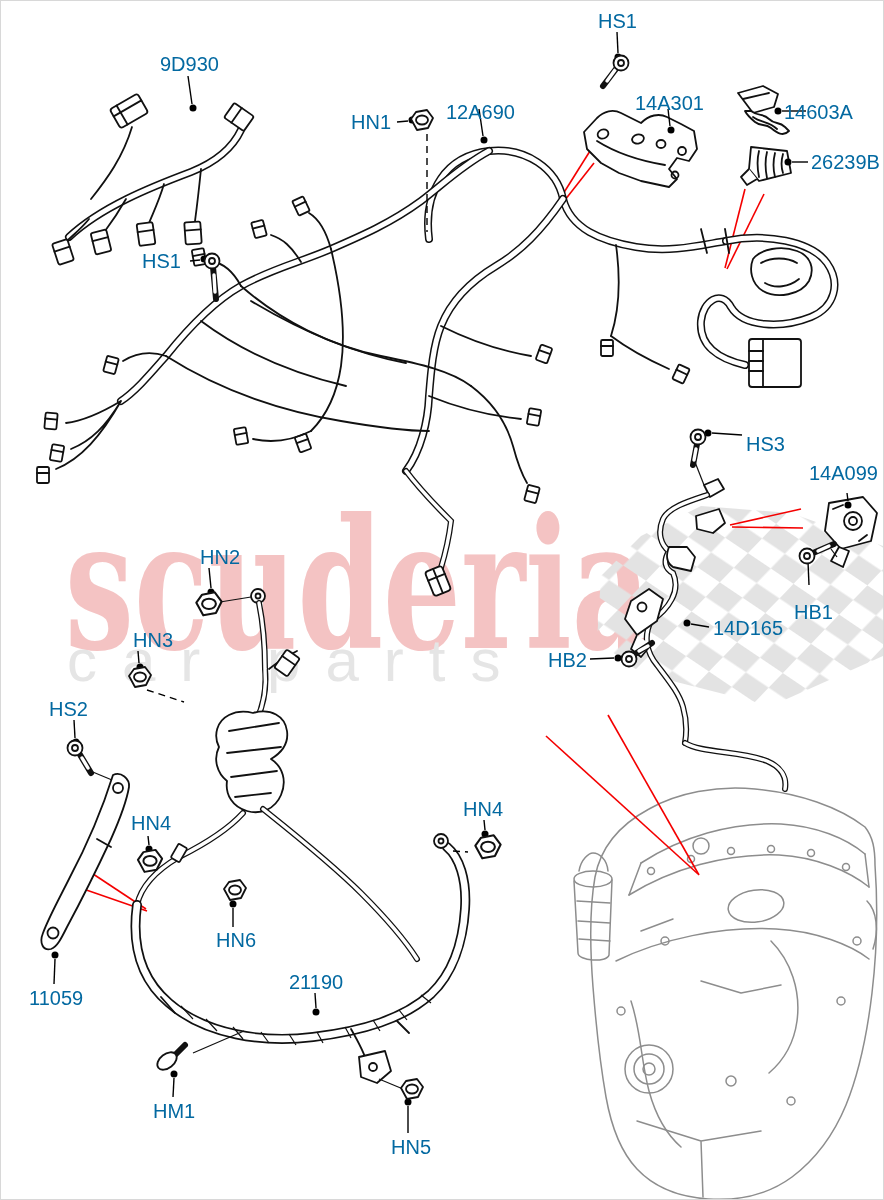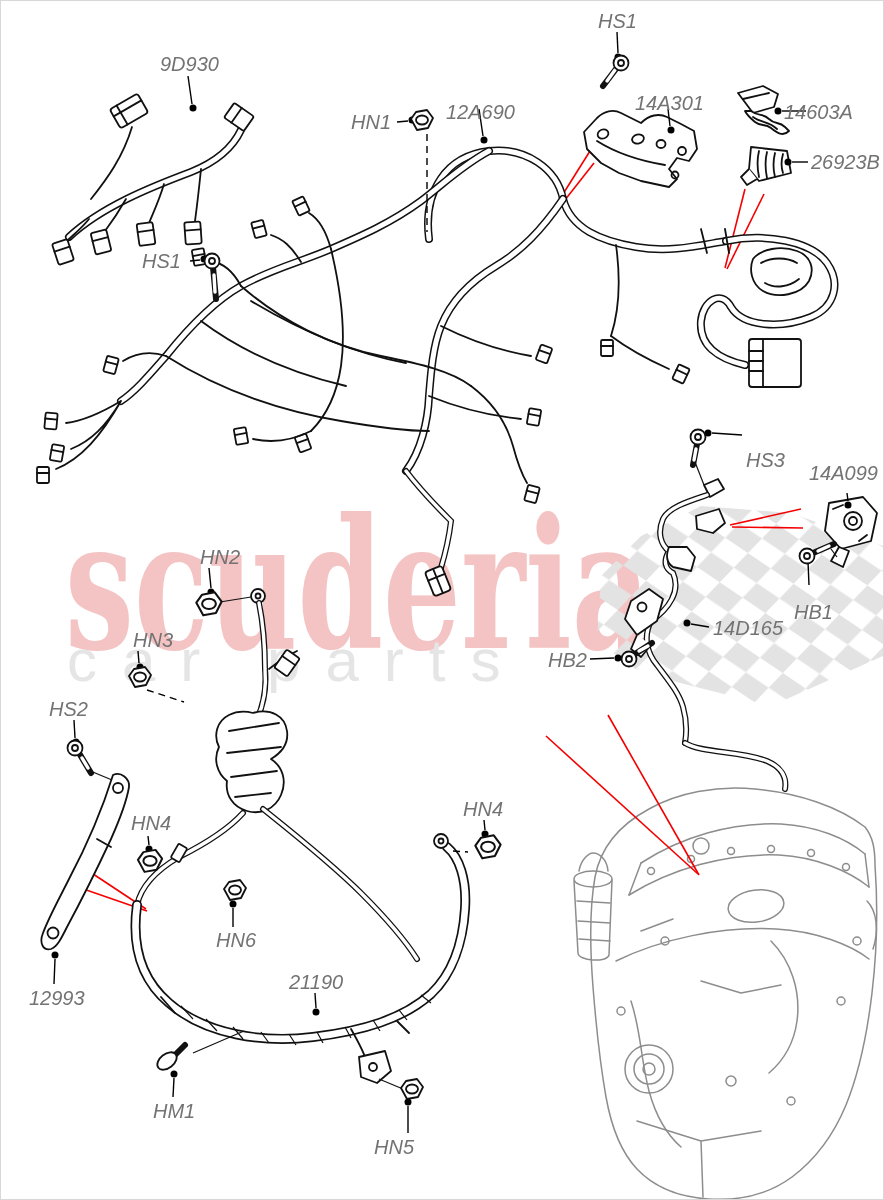--- a/index.html
+++ b/index.html
@@ -33,22 +33,22 @@
   .i7{stroke:#fff;stroke-width:6.6;fill:none;stroke-linecap:round}
   .ld{stroke:#000;stroke-width:1.4;fill:none}
   .ldd{stroke:#000;stroke-width:1.4;fill:none;stroke-dasharray:7 5}
   .thin{stroke:#111;stroke-width:1.2;fill:none}
   .rd{stroke:#f40000;stroke-width:1.6;fill:none}
   .dot{fill:#000;stroke:none}
   .eng{stroke:#8d8d8d;stroke-width:1.5;fill:none;stroke-linecap:round;stroke-linejoin:round}
   
   .labels{position:absolute;left:0;top:0;width:100%;height:100%;z-index:2;pointer-events:none}
   .plabel{
-    position:absolute;font-size:20px;line-height:22px;color:#737373;
-    white-space:nowrap;pointer-events:auto;cursor:pointer;font-style:italic;
+    position:absolute;font-size:20px;line-height:22px;color:#0369a1;
+    white-space:nowrap;pointer-events:auto;cursor:pointer;
   }
 </style>
 </head>
 <body>
 
 <div class="canvas">
 
   <div class="wm-brand">scuderia</div>
   <div class="wm-sub">car parts</div>
 
@@ -458,32 +458,32 @@
     </g>
   </svg>
 
   <div class="labels">
     <div class="plabel" style="left:159px;top:52px">9D930</div>
     <div class="plabel" style="left:597px;top:9px">HS1</div>
     <div class="plabel" style="left:350px;top:110px">HN1</div>
     <div class="plabel" style="left:445px;top:100px">12A690</div>
     <div class="plabel" style="left:634px;top:91px">14A301</div>
     <div class="plabel" style="left:783px;top:100px">14603A</div>
-    <div class="plabel" style="left:810px;top:150px">26923B</div>
+    <div class="plabel" style="left:810px;top:150px">26239B</div>
     <div class="plabel" style="left:141px;top:249px">HS1</div>
-    <div class="plabel" style="left:745px;top:448px">HS3</div>
+    <div class="plabel" style="left:745px;top:432px">HS3</div>
     <div class="plabel" style="left:808px;top:461px">14A099</div>
     <div class="plabel" style="left:793px;top:600px">HB1</div>
     <div class="plabel" style="left:712px;top:616px">14D165</div>
     <div class="plabel" style="left:547px;top:648px">HB2</div>
     <div class="plabel" style="left:199px;top:545px">HN2</div>
     <div class="plabel" style="left:132px;top:628px">HN3</div>
     <div class="plabel" style="left:48px;top:697px">HS2</div>
     <div class="plabel" style="left:130px;top:811px">HN4</div>
     <div class="plabel" style="left:215px;top:928px">HN6</div>
     <div class="plabel" style="left:462px;top:797px">HN4</div>
-    <div class="plabel" style="left:28px;top:986px">12993</div>
+    <div class="plabel" style="left:28px;top:986px">11059</div>
     <div class="plabel" style="left:288px;top:970px">21190</div>
     <div class="plabel" style="left:152px;top:1099px">HM1</div>
-    <div class="plabel" style="left:373px;top:1135px">HN5</div>
+    <div class="plabel" style="left:390px;top:1135px">HN5</div>
   </div>
 
 </div>
 
 </body></html>

